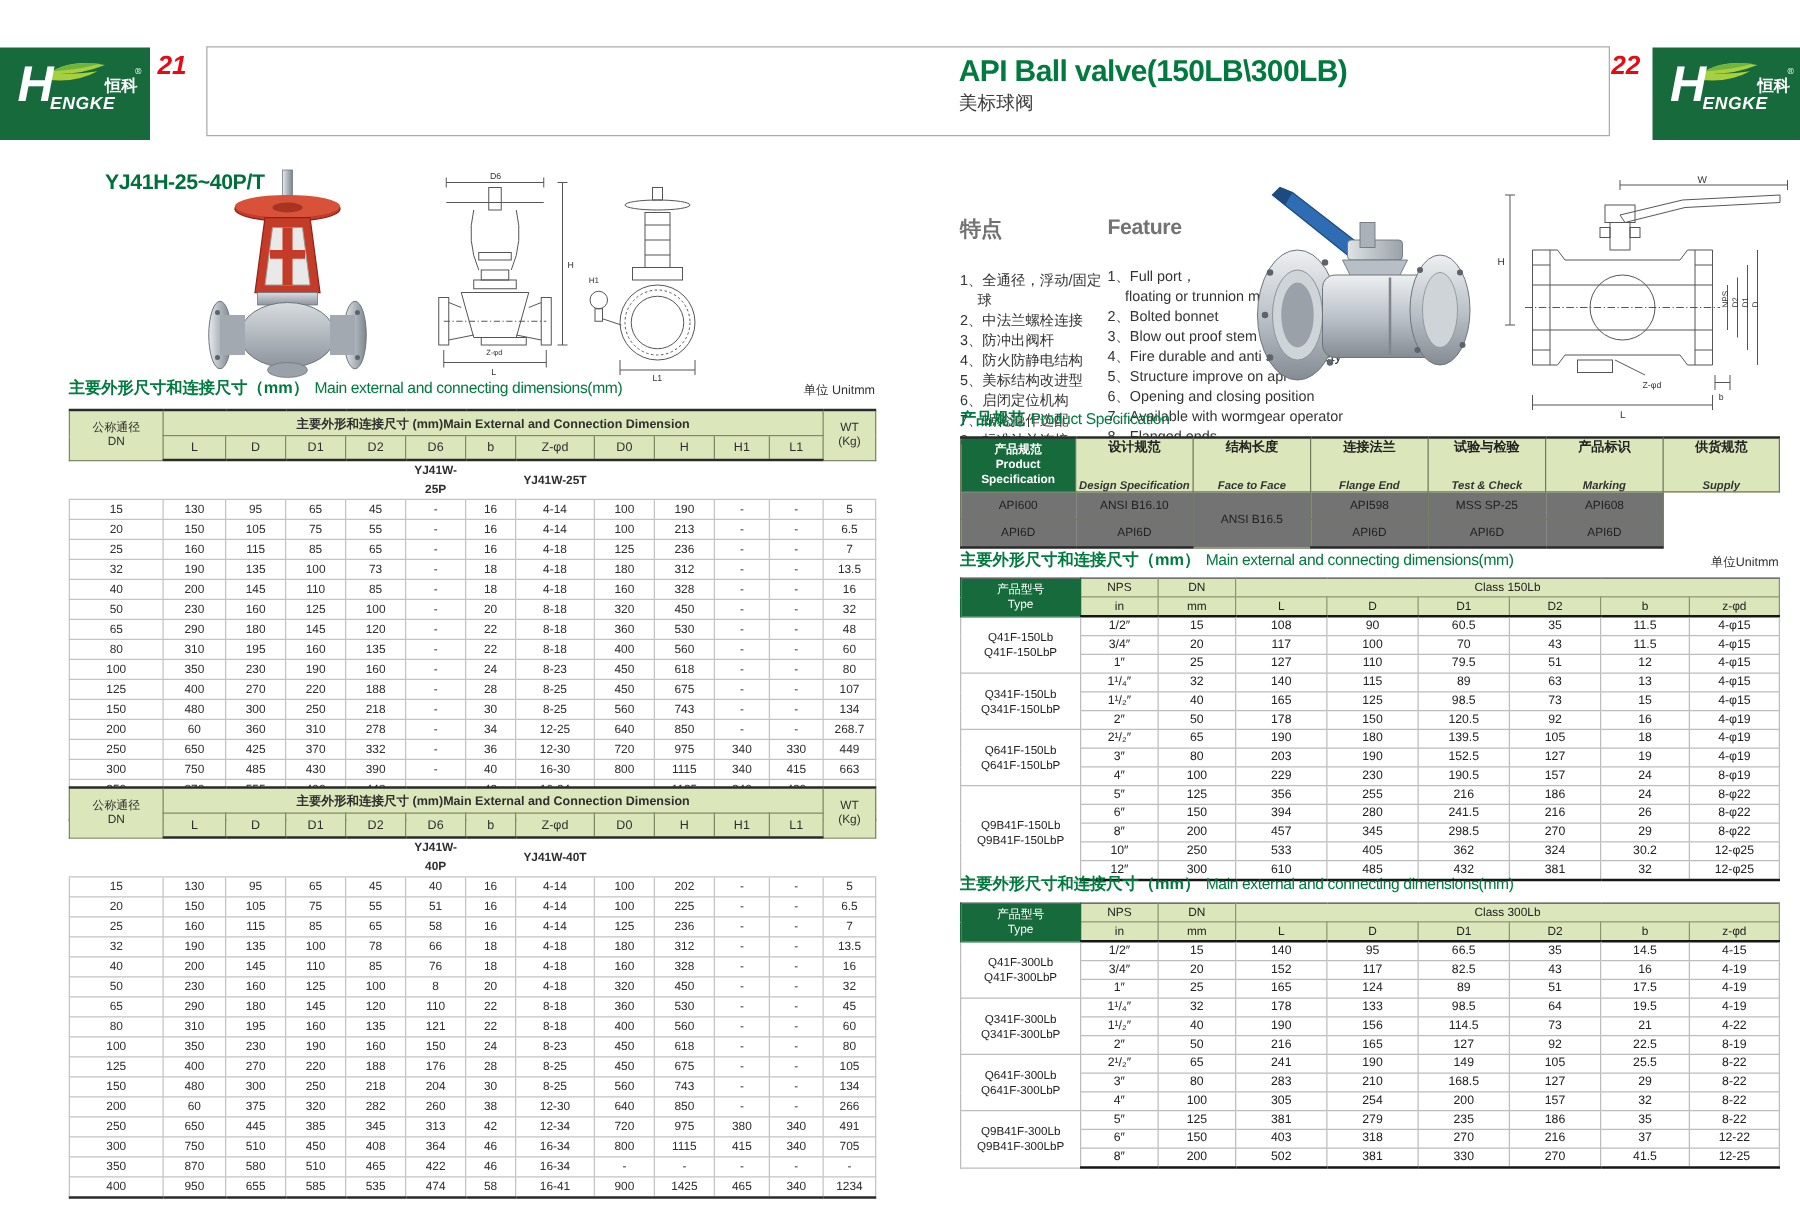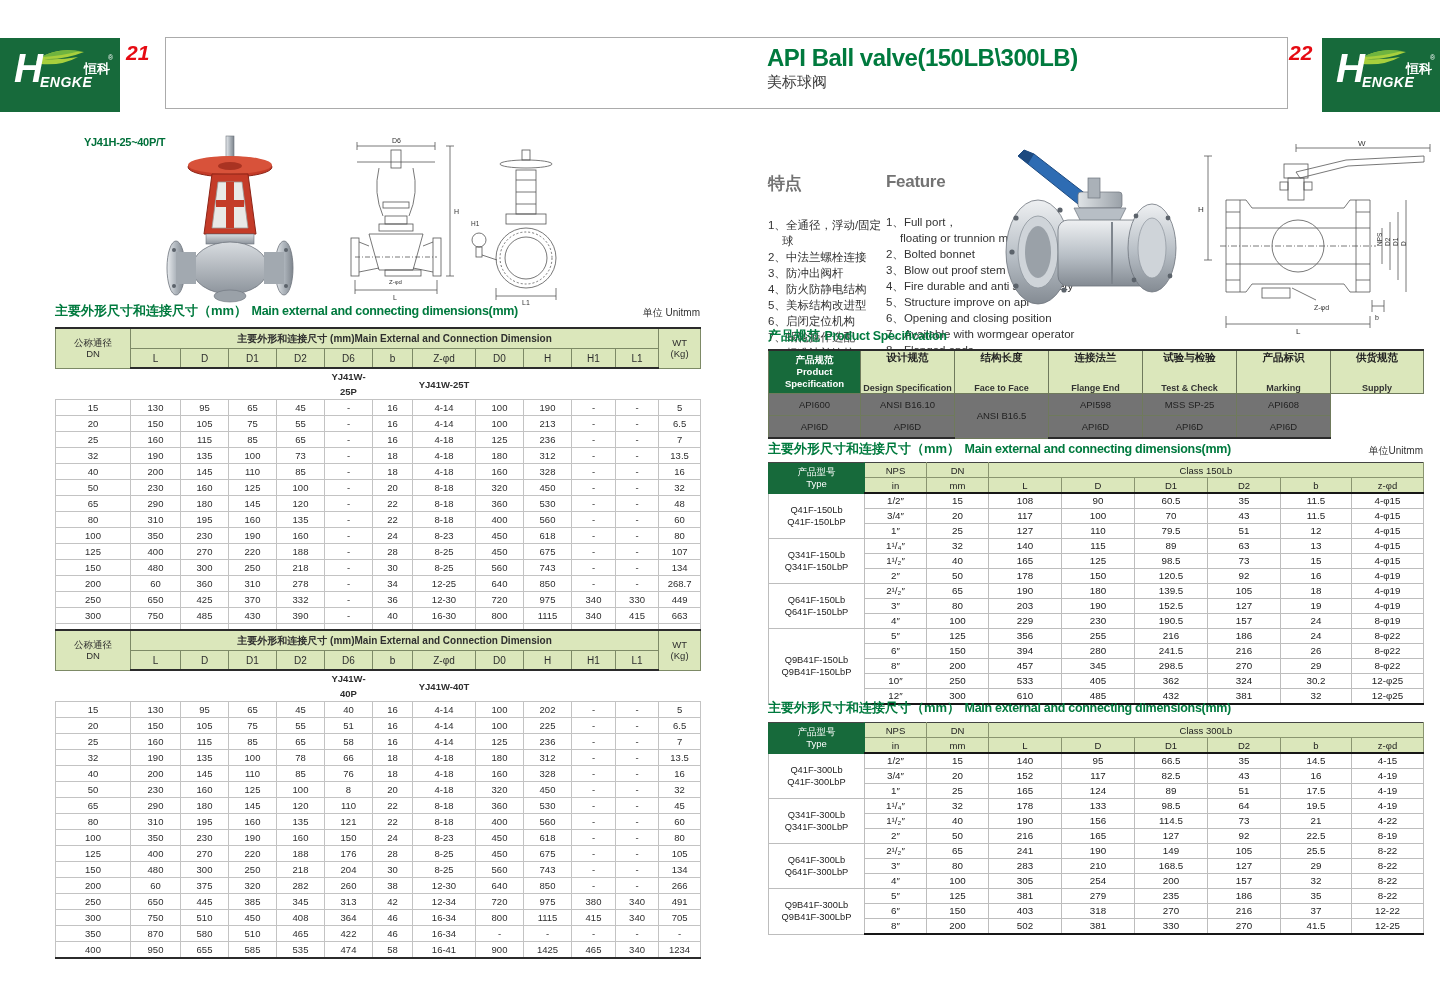--- a/index.html
+++ b/index.html
@@ -22,23 +22,23 @@
   .pageno.p21{left:126px;}
   .pageno.p22{left:1289px;}
   .titlebox{position:absolute; left:165px; top:37px; width:1121px; height:70px; border:1px solid #ababab; background:#fff;}
   .tb-title{position:absolute; top:6px;}
   .tb-title.lt{left:20px;} .tb-title.rt{left:601px;}
   .tb-title h1{margin:0; font-size:24px; line-height:27px; color:#007a3e; font-weight:bold; letter-spacing:-0.5px;}
   .tb-title .sub{font-size:15px; color:#3c3c3c; margin-top:2px;}
   
   .sec-title-row{position:absolute; display:flex; justify-content:space-between; align-items:flex-end;}
   .sec-title .zh{font-size:13px; font-weight:bold; color:#007a3e;}
-  .sec-title .en{font-size:12.5px; font-weight:bold; color:#007a3e; letter-spacing:-0.3px;}
+  .sec-title .en{font-size:12.5px; font-weight:normal; color:#007a3e; letter-spacing:-0.3px;}
   .unit-label{font-size:10px; color:#333;}
-  .model-label{position:absolute; left:84px; top:136px; color:#00703a; font-weight:bold; font-size:11px; letter-spacing:-0.3px;}
+  .model-label{position:absolute; left:84px; top:136px; color:#00703a; font-weight:bold; font-size:17px; letter-spacing:-0.3px;}
   
   .ltable{position:absolute; left:55px; width:645px; border-collapse:collapse; table-layout:fixed; font-size:9.5px; color:#2e2e2e;}
   .ltable th{background:#dbe7bb; border:1px solid #7d8a66; font-weight:normal; padding:0;}
   .ltable thead tr:first-child th{border-top:2px solid #2b2b2b; height:19px; font-size:10px;}
   .ltable thead tr:last-child th{border-bottom:2px solid #2b2b2b; height:18px; font-size:10px;}
   .ltable .lt-corner div{line-height:11px; font-size:9.5px;}
   .ltable .lt-group{font-weight:bold; font-size:10px;}
   .ltable td{border:1px solid #c3c3c3; text-align:center; height:15px; padding:0; line-height:15px;}
   .ltable .model-row td{border:none; border-bottom:1px solid #c3c3c3; font-weight:bold; background:#fff; font-size:9.5px;}
   .ltable tbody tr:last-child td{border-bottom:2px solid #2b2b2b;}
@@ -46,21 +46,21 @@
   .feat-col{position:absolute; top:172px;}
   .feat-col .feat-title{font-size:17px; font-weight:bold; color:#737373; margin-bottom:22px; letter-spacing:-0.3px;}
   .feat-item{font-size:11.5px; color:#333; line-height:16px; white-space:pre-line; padding-left:14px; text-indent:-14px;}
   
   .spec-table{position:absolute; left:768px; top:349px; width:655px; border-collapse:collapse; table-layout:fixed;}
   .spec-table th,.spec-table td{border:1px solid #6f7a5c; padding:0; text-align:center;}
   .spec-table .spec-corner{background:#176a3b; color:#fff; width:92px;}
   .spec-table .spec-corner div{font-size:9.5px; line-height:12px;}
   .spec-table .spec-h{background:#dbe7bb; height:40px;}
   .spec-table .spec-h .zh{font-size:10.5px; font-weight:bold; color:#222;}
-  .spec-table .spec-h .en{font-size:9px; color:#333; margin-top:18px;}
+  .spec-table .spec-h .en{font-size:9px; color:#333; margin-top:18px;font-style:italic;}
   .spec-table td{background:#737373; height:21px; font-size:9.5px; color:#222;}
   .spec-table thead tr th{border-top:2px solid #2b2b2b;}
   .spec-table tbody tr:last-child td{border-bottom:2px solid #2b2b2b;}
   
   .rtable{position:absolute; left:768px; width:655px; border-collapse:collapse; table-layout:fixed; font-size:9.8px; color:#222;}
   .rtable th{padding:0; font-weight:normal;}
   .rtable .rt-corner{background:#176a3b; color:#fff; border:1px solid #176a3b; width:96px;}
   .rtable .rt-corner div{font-size:9.5px; line-height:12px;}
   .rtable .rt-h,.rtable .rt-h2{background:#dbe7bb; border:1px solid #8a9570; height:14px; font-size:9.5px;}
   .rtable thead tr:first-child th{border-top:1px solid #444;}

